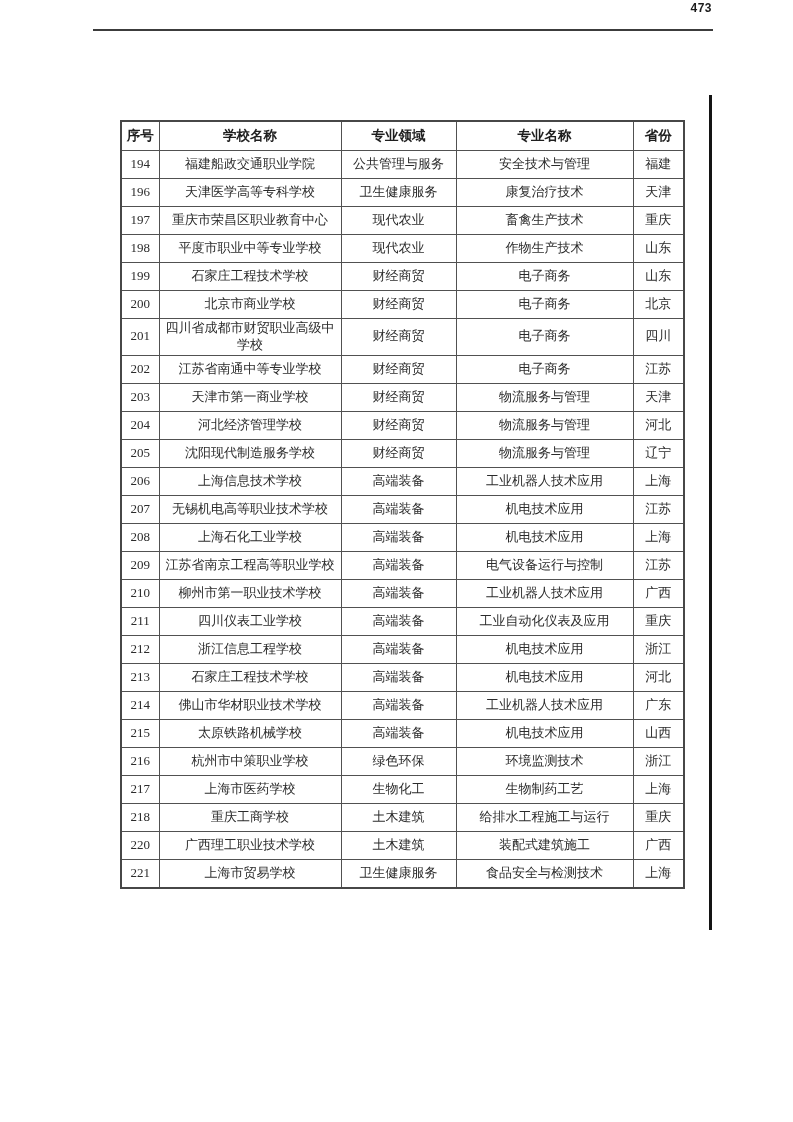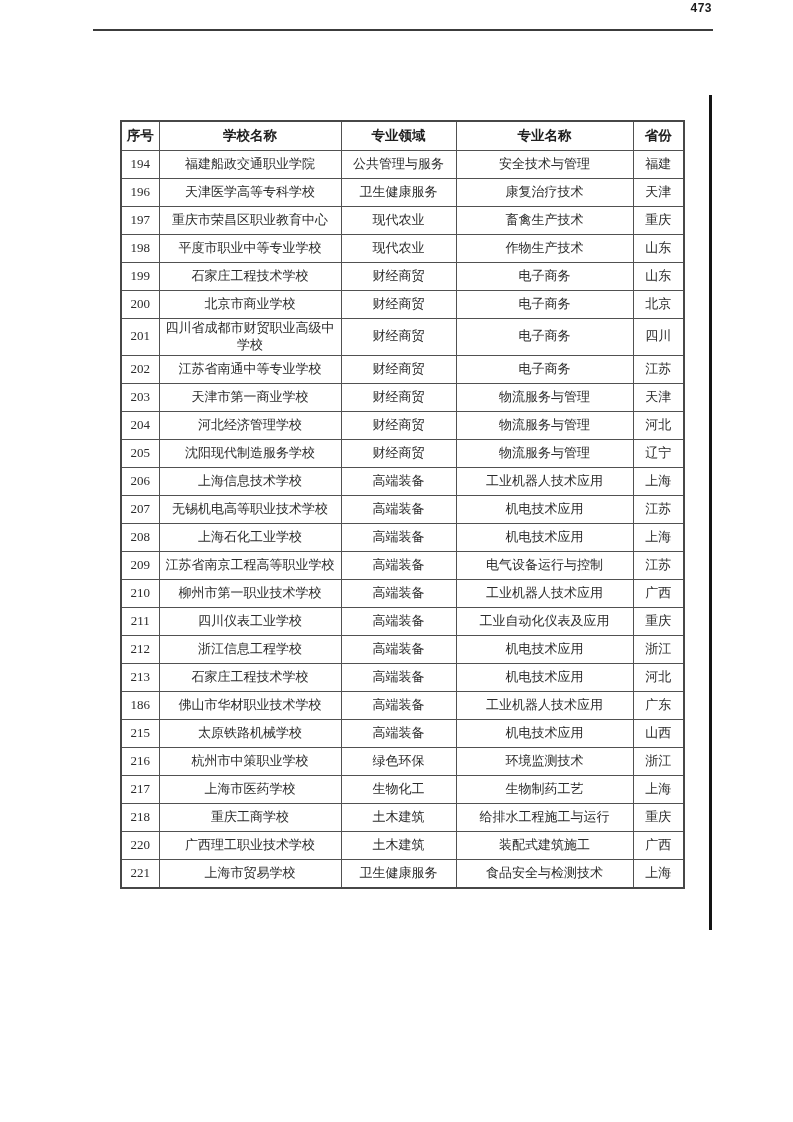--- a/index.html
+++ b/index.html
@@ -235,21 +235,21 @@
           <td>浙江</td>
         </tr>
         <tr>
           <td>213</td>
           <td>石家庄工程技术学校</td>
           <td>高端装备</td>
           <td>机电技术应用</td>
           <td>河北</td>
         </tr>
         <tr>
-          <td>186</td>
+          <td>214</td>
           <td>佛山市华材职业技术学校</td>
           <td>高端装备</td>
           <td>工业机器人技术应用</td>
           <td>广东</td>
         </tr>
         <tr>
           <td>215</td>
           <td>太原铁路机械学校</td>
           <td>高端装备</td>
           <td>机电技术应用</td>

